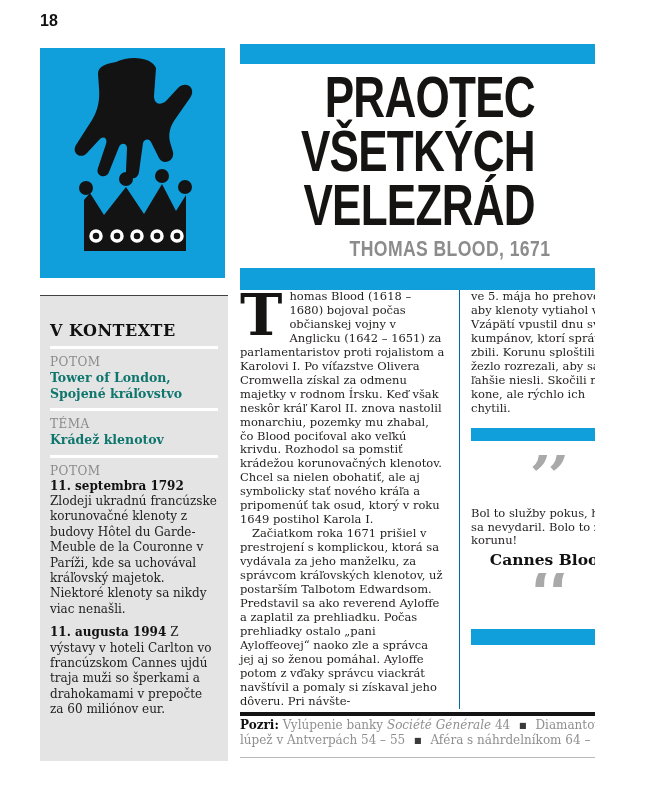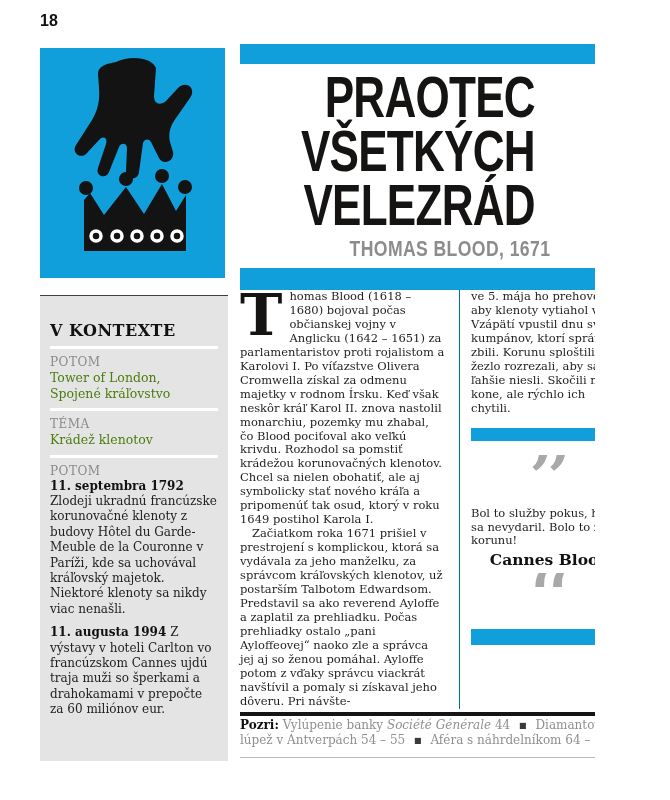--- a/index.html
+++ b/index.html
@@ -27,21 +27,21 @@
             font-size:22px;color:var(--subtitle-gray,#8c8c8c);transform:scaleX(0.8);
             transform-origin:0 50%;white-space:nowrap;letter-spacing:0.5px;}
 
   
   .context{position:absolute;left:40px;top:295px;width:188px;height:466px;box-sizing:border-box;
            background:var(--sidebar-bg,#e4e4e4);border-top:1px solid #404040;padding:22px 10px 8px 10px;}
   .cx-head{font-size:16px;font-weight:bold;letter-spacing:0.5px;margin:3px 0 6px 0;color:#111;}
   .cx-sec{border-top:3px solid #fff;padding:6px 0 7px 0;}
   .cx-sec.first{border-top:3px solid #fff;}
   .cx-label{display:block;color:var(--muted-gray,#8a8a8a);font-size:12px;letter-spacing:0.5px;margin-bottom:1px;}
-  .cx-val{display:block;font-weight:normal;font-size:12.5px;line-height:15.5px;color:#4d7c0f;}
+  .cx-val{display:block;font-weight:bold;font-size:12.5px;line-height:15.5px;color:#0f766e;}
   .cx-entry{margin:0 0 8px 0;font-size:12px;line-height:15.4px;color:#222;}
   .cx-entry:last-child{margin-bottom:0;}
   .cx-entry b{color:#111;}
 
   
   .article{position:absolute;left:240px;top:290px;width:388px;display:flex;}
   .col1{width:205px;flex:0 0 205px;}
   .col2{flex:1;margin-left:14px;border-left:1px solid #0369a1;padding-left:11px;}
   .article p{margin:0;font-size:11.5px;line-height:13.95px;color:#211f1e;text-align:left;}
   .article p.indent{text-indent:12px;}

